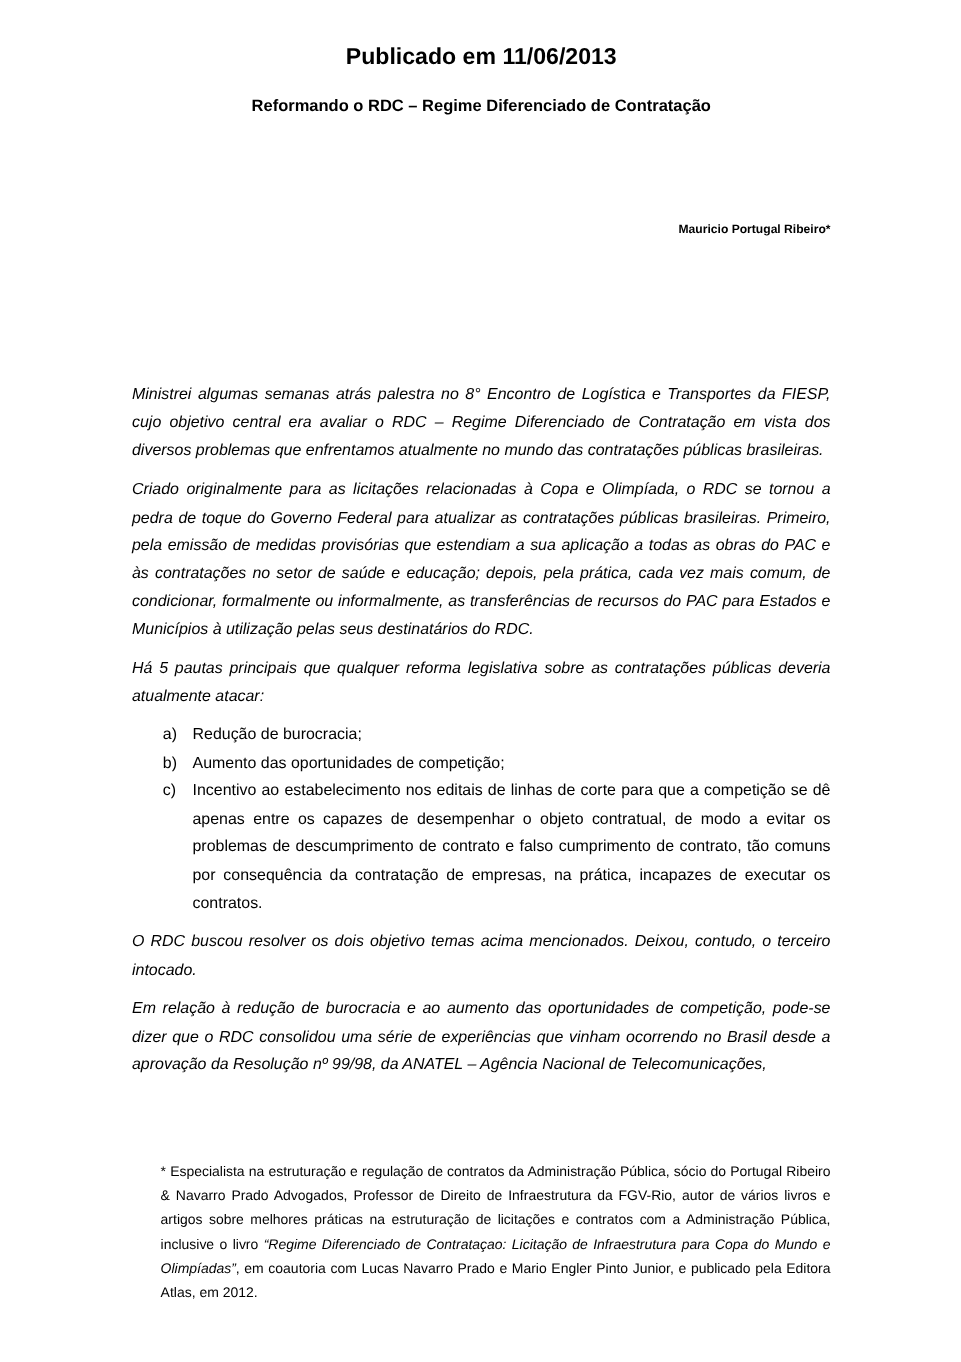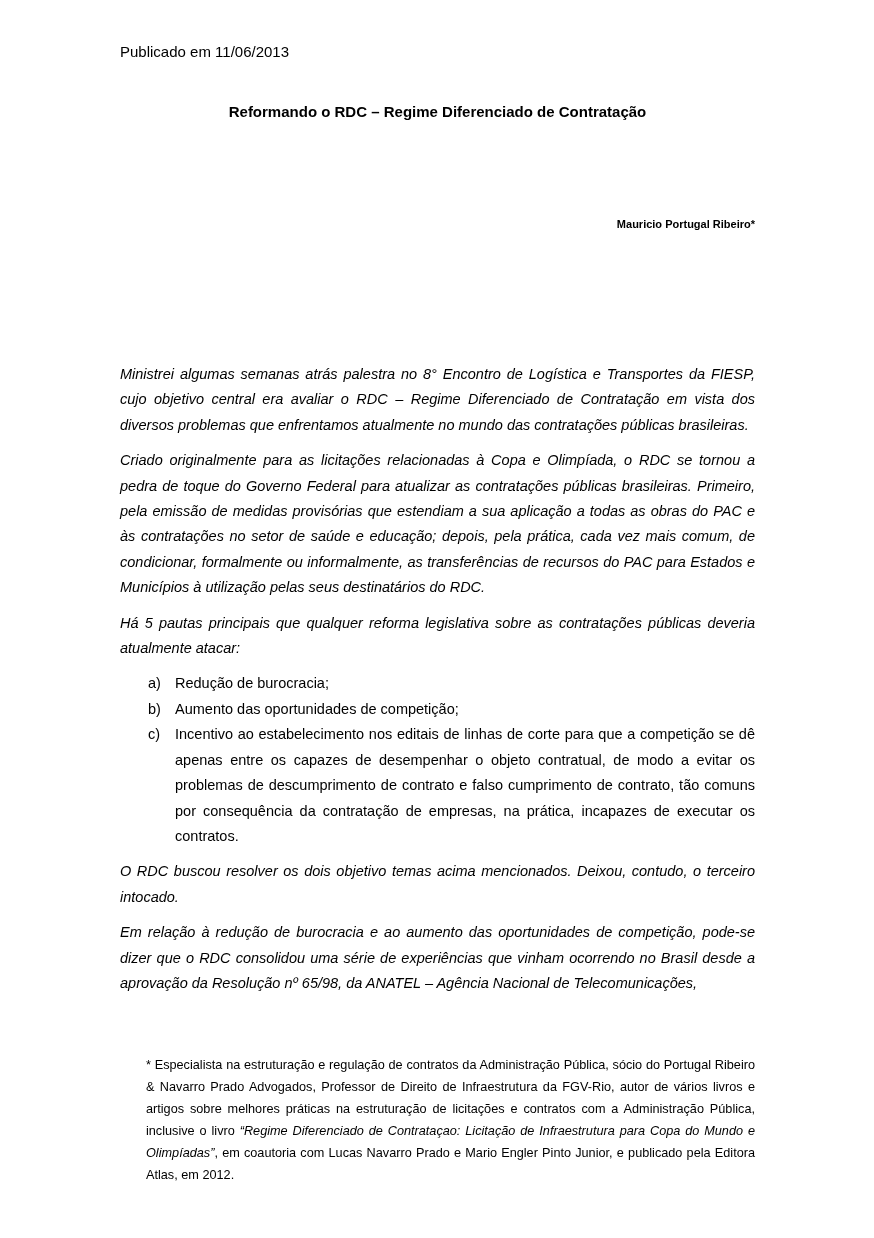--- a/index.html
+++ b/index.html
@@ -16,31 +16,31 @@
     font-family: "Liberation Sans", sans-serif;
     overflow: hidden;
   }
   .content {
     position: absolute;
     left: 120px;
     right: 119px;
     top: 42px;
   }
   .pub-date {
-    text-align: left;
-    font-weight: normal;
-    font-size: 15px;
+    text-align: center;
+    font-weight: bold;
+    font-size: 21px;
     line-height: 19px;
   }
   .doc-title {
     text-align: center;
     font-weight: bold;
     font-size: 15px;
     line-height: 19px;
-    margin-top: 41px;
+    margin-top: 26px;
   }
   .author {
     text-align: right;
     font-weight: bold;
     font-size: 11px;
     line-height: 19px;
     margin-top: 94px;
   }
   .body-text {
     margin-top: 128px;
@@ -111,21 +111,21 @@
           <span class="list-text">Aumento das oportunidades de competição;</span>
         </div>
         <div class="list-row">
           <span class="list-marker">c)</span>
           <span class="list-text">Incentivo ao estabelecimento nos editais de linhas de corte para que a competição se dê apenas entre os capazes de desempenhar o objeto contratual, de modo a evitar os problemas de descumprimento de contrato e falso cumprimento de contrato, tão comuns por consequência da contratação de empresas, na prática, incapazes de executar os contratos.</span>
         </div>
       </div>
 
       <p>O RDC buscou resolver os dois objetivo temas acima mencionados. Deixou, contudo, o terceiro intocado.</p>
 
-      <p>Em relação à redução de burocracia e ao aumento das oportunidades de competição, pode-se dizer que o RDC consolidou uma série de experiências que vinham ocorrendo no Brasil desde a aprovação da Resolução nº 65/98, da ANATEL – Agência Nacional de Telecomunicações,</p>
+      <p>Em relação à redução de burocracia e ao aumento das oportunidades de competição, pode-se dizer que o RDC consolidou uma série de experiências que vinham ocorrendo no Brasil desde a aprovação da Resolução nº 99/98, da ANATEL – Agência Nacional de Telecomunicações,</p>
 
     </div>
   </div>
 
   <div class="footnote">
     <span>* Especialista na estruturação e regulação de contratos da Administração Pública, sócio do Portugal Ribeiro &amp; Navarro Prado Advogados, Professor de Direito de Infraestrutura da FGV-Rio, autor de vários livros e artigos sobre melhores práticas na estruturação de licitações e contratos com a Administração Pública, inclusive o livro </span><span class="italic">“Regime Diferenciado de Contrataçao: Licitação de Infraestrutura para Copa do Mundo e Olimpíadas”</span><span>, em coautoria com Lucas Navarro Prado e Mario Engler Pinto Junior, e publicado pela Editora Atlas, em 2012.</span>
   </div>
 </div>
 
 </body></html>

